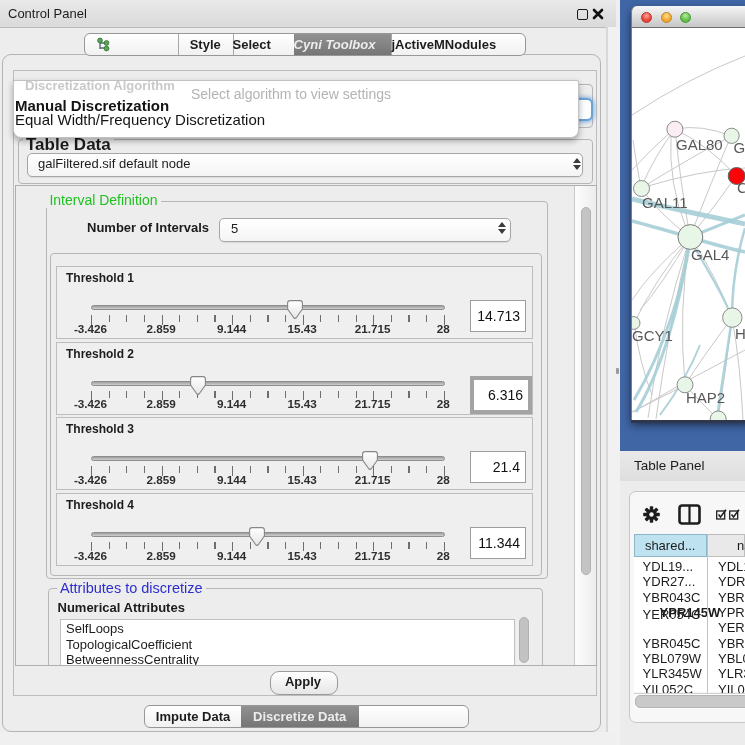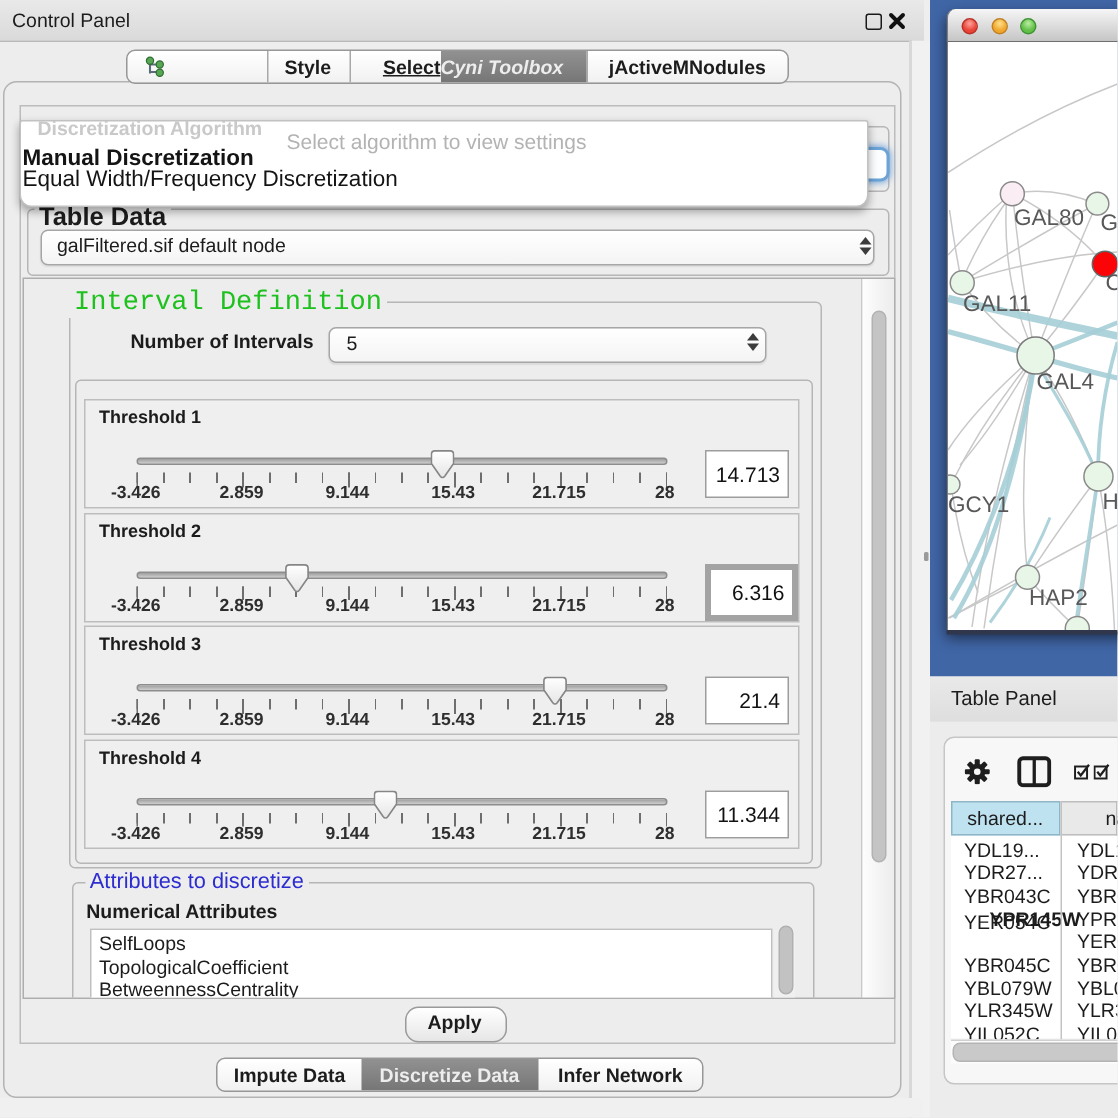--- a/index.html
+++ b/index.html
@@ -40,42 +40,42 @@
 <div class="abs" style="left:208.6px;top:0;width:97.8px;height:21px;background:linear-gradient(#919191,#767676);"></div>
 <div class="abs b13" style="left:208.6px;top:0;width:110px;line-height:21px;text-align:left;color:#ededed;font-style:italic;">Cyni Toolbox</div>
 <svg class="abs" style="left:11px;top:3px" width="16" height="16" viewBox="0 0 16 16">
       <path d="M4 4 L4 12 M4 6 L10 6 M4 11 L10 11" stroke="#5c6b7a" stroke-width="1.4" fill="none"></path>
       <circle cx="4" cy="3.5" r="2.4" fill="#57a757" stroke="#2e6e2e" stroke-width="0.8"></circle>
       <circle cx="10.5" cy="6" r="2.4" fill="#57a757" stroke="#2e6e2e" stroke-width="0.8"></circle>
       <circle cx="10.5" cy="11.5" r="2.4" fill="#57a757" stroke="#2e6e2e" stroke-width="0.8"></circle>
     </svg>
 <div class="abs b13" style="left:30px;top:0;line-height:21px;margin-top:24px;">Network</div>
 <div class="abs b13" style="left:92.8px;top:0;width:54.8px;line-height:21px;text-align:center;">Style</div>
-<div class="abs b13" style="left:147.6px;top:0;width:61px;line-height:21px;text-align:right;text-decoration:underline;">Select</div>
-<div class="abs b13" style="left:306.4px;top:0;width:133.6px;line-height:21px;text-align:center;">jActiveMNodules</div>
+<div class="abs b13" style="left:147.6px;top:0;width:61px;line-height:21px;text-align:left;">Select</div>
+<div class="abs b13" style="left:306.4px;top:0;width:133.6px;line-height:21px;text-align:left;">jActiveMNodules</div>
 </div>
 <div class="gbox" style="left:20px;top:84px;width:571px;height:42px;"></div>
 <div class="abs" style="left:566px;top:97.5px;width:23px;height:19px;border:2px solid #6ba3d6;border-radius:6px;background:#fbfdff;box-shadow:0 0 4px 1px rgba(100,155,215,0.8);"></div>
 <div class="abs" style="left:13px;top:80px;width:564px;height:56px;background:#ffffff;border:1px solid #c2c2c2;border-radius:2px 2px 8px 8px;box-shadow:0 3px 6px rgba(0,0,0,0.32);z-index:40;"></div>
 <div class="abs b13" style="left:25px;top:78px;color:#c9c9c9;z-index:41;">Discretization Algorithm</div>
 <div class="abs" style="left:191px;top:85.5px;font-size:14px;color:#b3b3b3;z-index:41;white-space:nowrap;">Select algorithm to view settings</div>
 <div class="abs" style="left:15px;top:97px;font-size:15px;font-weight:bold;color:#141414;z-index:41;white-space:nowrap;">Manual Discretization</div>
 <div class="abs" style="left:15px;top:110.5px;font-size:15px;color:#141414;z-index:41;white-space:nowrap;">Equal Width/Frequency Discretization</div>
 <div class="gbox" style="left:18px;top:139px;width:573px;height:43px;"></div>
 <div class="glabel" style="left:23px;top:135px;color:#1c1c1c;font-weight:bold;font-size:17px;">Table Data</div>
 <div class="abs combo" style="left:27px;top:153px;width:554px;height:22px;"></div>
 <div class="abs t13" style="left:38px;top:153px;line-height:22px;">galFiltered.sif default node</div>
 <div class="spin up" style="left:573px;top:157.5px;"></div>
 <div class="spin dn" style="left:573px;top:164.5px;"></div>
 <div class="abs" style="left:15px;top:185px;width:580px;height:479px;border:1px solid #aeaeae;background:#ededed;overflow:hidden;">
 <div class="abs" style="left:558px;top:0;width:1px;height:479px;background:#c8c8c8;"></div>
 <div class="abs" style="left:559px;top:0;width:20px;height:479px;background:linear-gradient(to right,#fdfdfd,#ededed);"></div>
 <div class="abs" style="left:565px;top:21px;width:8px;height:366px;background:#c4c4c4;border:1px solid #b2b2b2;border-radius:5px;"></div>
 <div class="gbox" style="left:30px;top:14.5px;width:500px;height:376px;"></div>
-<div class="glabel" style="left:30.4px;top:6.300000000000011px;color:#1fc11f;font-size:18px;font-family:Liberation Mono, monospace;">Interval Definition</div>
+<div class="glabel" style="left:30.4px;top:6.300000000000011px;color:#1fc11f;font-size:14px;">Interval Definition</div>
 <div class="abs b13" style="left:71px;top:34px;">Number of Intervals</div>
 <div class="abs combo" style="left:203px;top:32px;width:290px;height:22px;"></div>
 <div class="abs t13" style="left:215px;top:32px;line-height:22px;">5</div>
 <div class="spin up" style="left:482px;top:36px;"></div>
 <div class="spin dn" style="left:482px;top:43px;"></div>
 <div class="gbox" style="left:34px;top:67px;width:490px;height:321px;"></div>
 <svg class="abs" style="left:0;top:0;width:0;height:0">
       <defs>
         <linearGradient id="thg" x1="0" y1="0" x2="0" y2="1">
           <stop offset="0" stop-color="#ffffff"></stop>
@@ -153,21 +153,20 @@
 <div class="abs t13" style="left:50px;top:466.0px;">BetweennessCentrality</div>
 <div class="abs" style="left:500px;top:433.5px;width:14px;height:46px;background:#f0f0f0;"></div>
 <div class="abs" style="left:502.5px;top:431px;width:8px;height:44px;background:#c2c2c2;border:1px solid #b0b0b0;border-radius:5px;"></div>
 </div>
 <div class="abs" style="left:270px;top:670.5px;width:66px;height:22px;background:linear-gradient(#ffffff,#e6e6e6);border:1px solid #9a9a9a;border-radius:9px;"></div>
 <div class="abs b13" style="left:270px;top:670.5px;width:66px;line-height:22px;text-align:center;">Apply</div>
 <div class="abs" style="left:144.4px;top:704.5px;width:323px;height:21px;background:linear-gradient(#ffffff,#f1f1f1);border:1px solid #979797;border-radius:6px;overflow:hidden;">
 <div class="abs" style="left:95.3px;top:0;width:118px;height:21px;background:linear-gradient(#919191,#767676);"></div>
 <div class="abs b13" style="left:0;top:0;width:95.3px;line-height:21px;text-align:center;">Impute Data</div>
 <div class="abs b13" style="left:95.3px;top:0;width:118px;line-height:21px;text-align:center;color:#ededed;">Discretize Data</div>
-<div class="abs b13" style="left:213.3px;top:0;width:109.7px;line-height:21px;text-align:center;">Infer Network</div>
 </div>
 <div class="abs" style="left:0;top:732px;width:615px;height:13px;background:#f0f0f0;"></div>
 <div class="abs" style="left:620px;top:0;width:125px;height:451px;background:#4066a6;"></div>
 <div class="abs" style="left:631px;top:6px;width:130px;height:415px;background:#ffffff;border-left:1px solid #7d7d7d;box-shadow:0 4px 9px rgba(0,0,0,0.55);border-radius:6px 0 0 0;"></div>
 <div class="abs" style="left:631px;top:6px;width:130px;height:21px;background:linear-gradient(#f6f6f6,#c6c6c6);border-bottom:1px solid #6f6f6f;border-left:1px solid #7d7d7d;border-radius:6px 0 0 0;"></div>
 <div class="abs" style="left:641.3px;top:11.5px;width:11px;height:11px;border-radius:50%;background:radial-gradient(circle at 50% 30%,#ffa39b,#e84438 60%);border:1px solid #b93228;box-sizing:border-box;"></div>
 <div class="abs" style="left:660.5px;top:11.5px;width:11px;height:11px;border-radius:50%;background:radial-gradient(circle at 50% 30%,#ffe08a,#f0a72e 60%);border:1px solid #c28122;box-sizing:border-box;"></div>
 <div class="abs" style="left:680.0px;top:11.5px;width:11px;height:11px;border-radius:50%;background:radial-gradient(circle at 50% 30%,#b9eda0,#62bf47 60%);border:1px solid #3f9431;box-sizing:border-box;"></div>
 <div class="abs" style="left:631px;top:419.5px;width:114px;height:3px;background:#30374d;"></div>
 <svg class="abs" style="left:632px;top:28px;" width="113" height="392" viewBox="632 28 113 392">

